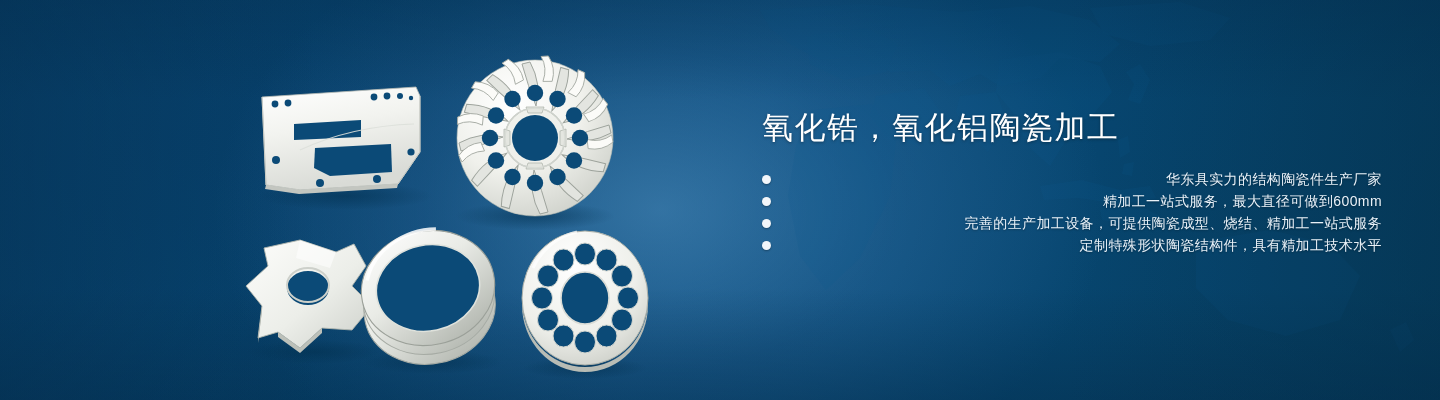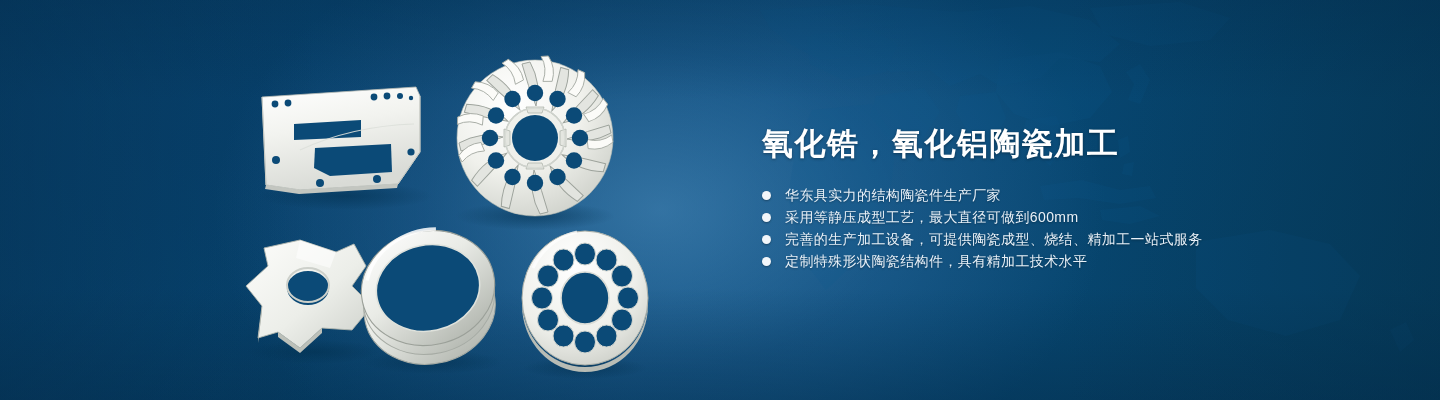--- a/index.html
+++ b/index.html
@@ -30,27 +30,27 @@
   .bg-map svg{width:100%;height:100%;display:block;}
 
   
   .products{position:absolute;left:0;top:0;width:700px;height:400px;}
   .products svg{display:block;width:700px;height:400px;}
 
   
   .copy{position:absolute;left:762px;top:108px;width:620px;}
   .headline{
     color:#ffffff;font-size:31px;line-height:40px;letter-spacing:1.5px;
-    font-weight:700;margin:16px 0 20px 0;white-space:nowrap;
+    font-weight:400;margin:0 0 20px 0;white-space:nowrap;
     text-shadow:0 1px 3px rgba(0,0,0,.35);
   }
   .bullets{list-style:none;margin:0;padding:0;}
   .bullet{
     display:flex;align-items:center;
-    height:22px;margin-bottom:0px;
+    height:22px;margin-bottom:0px;justify-content:space-between;
   }
   .dot{
     width:9px;height:9px;border-radius:50%;
     background:#f2f6fa;flex:0 0 auto;margin-right:14px;
     box-shadow:0 1px 2px rgba(0,0,0,.3);
   }
   .btext{
     color:#e9f1f8;font-size:14px;line-height:22px;letter-spacing:.4px;
     white-space:nowrap;text-shadow:0 1px 2px rgba(0,0,0,.30);
   }
@@ -348,21 +348,21 @@
 
   <div class="copy">
     <h1 class="headline">氧化锆，氧化铝陶瓷加工</h1>
     <ul class="bullets">
       <li class="bullet">
         <span class="dot"></span>
         <span class="btext">华东具实力的结构陶瓷件生产厂家</span>
       </li>
       <li class="bullet">
         <span class="dot"></span>
-        <span class="btext">采用等静压成型工艺，最大直径可做到600mm</span>
+        <span class="btext">精加工一站式服务，最大直径可做到600mm</span>
       </li>
       <li class="bullet">
         <span class="dot"></span>
         <span class="btext">完善的生产加工设备，可提供陶瓷成型、烧结、精加工一站式服务</span>
       </li>
       <li class="bullet">
         <span class="dot"></span>
         <span class="btext">定制特殊形状陶瓷结构件，具有精加工技术水平</span>
       </li>
     </ul>

